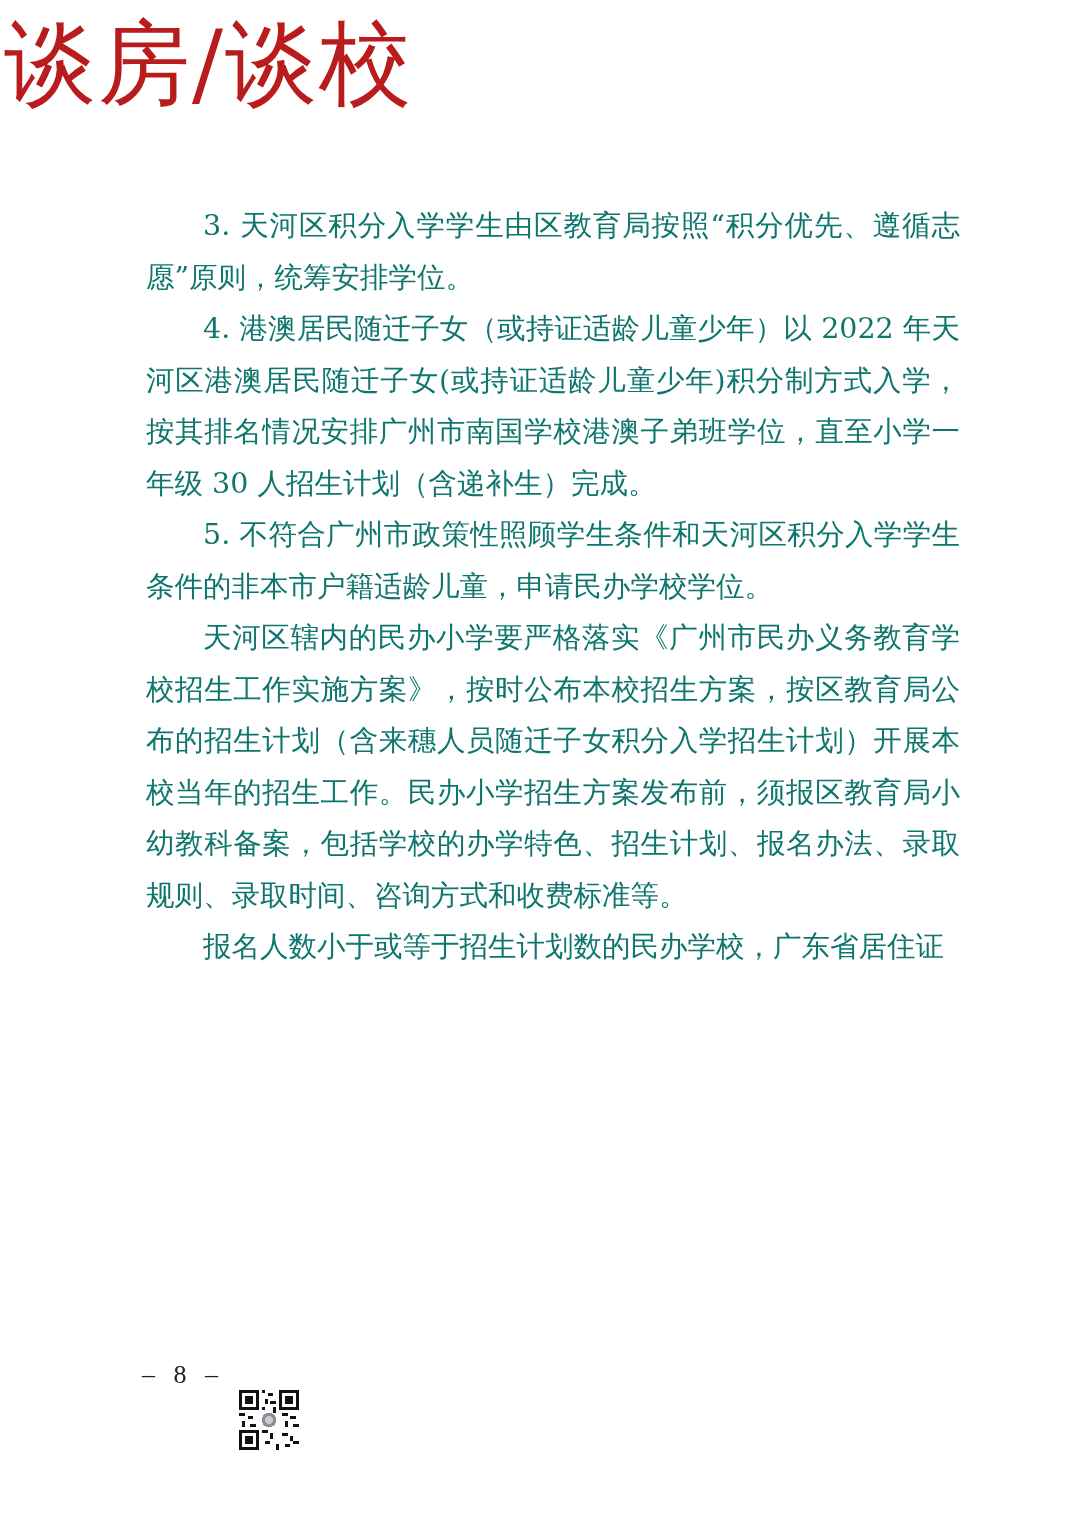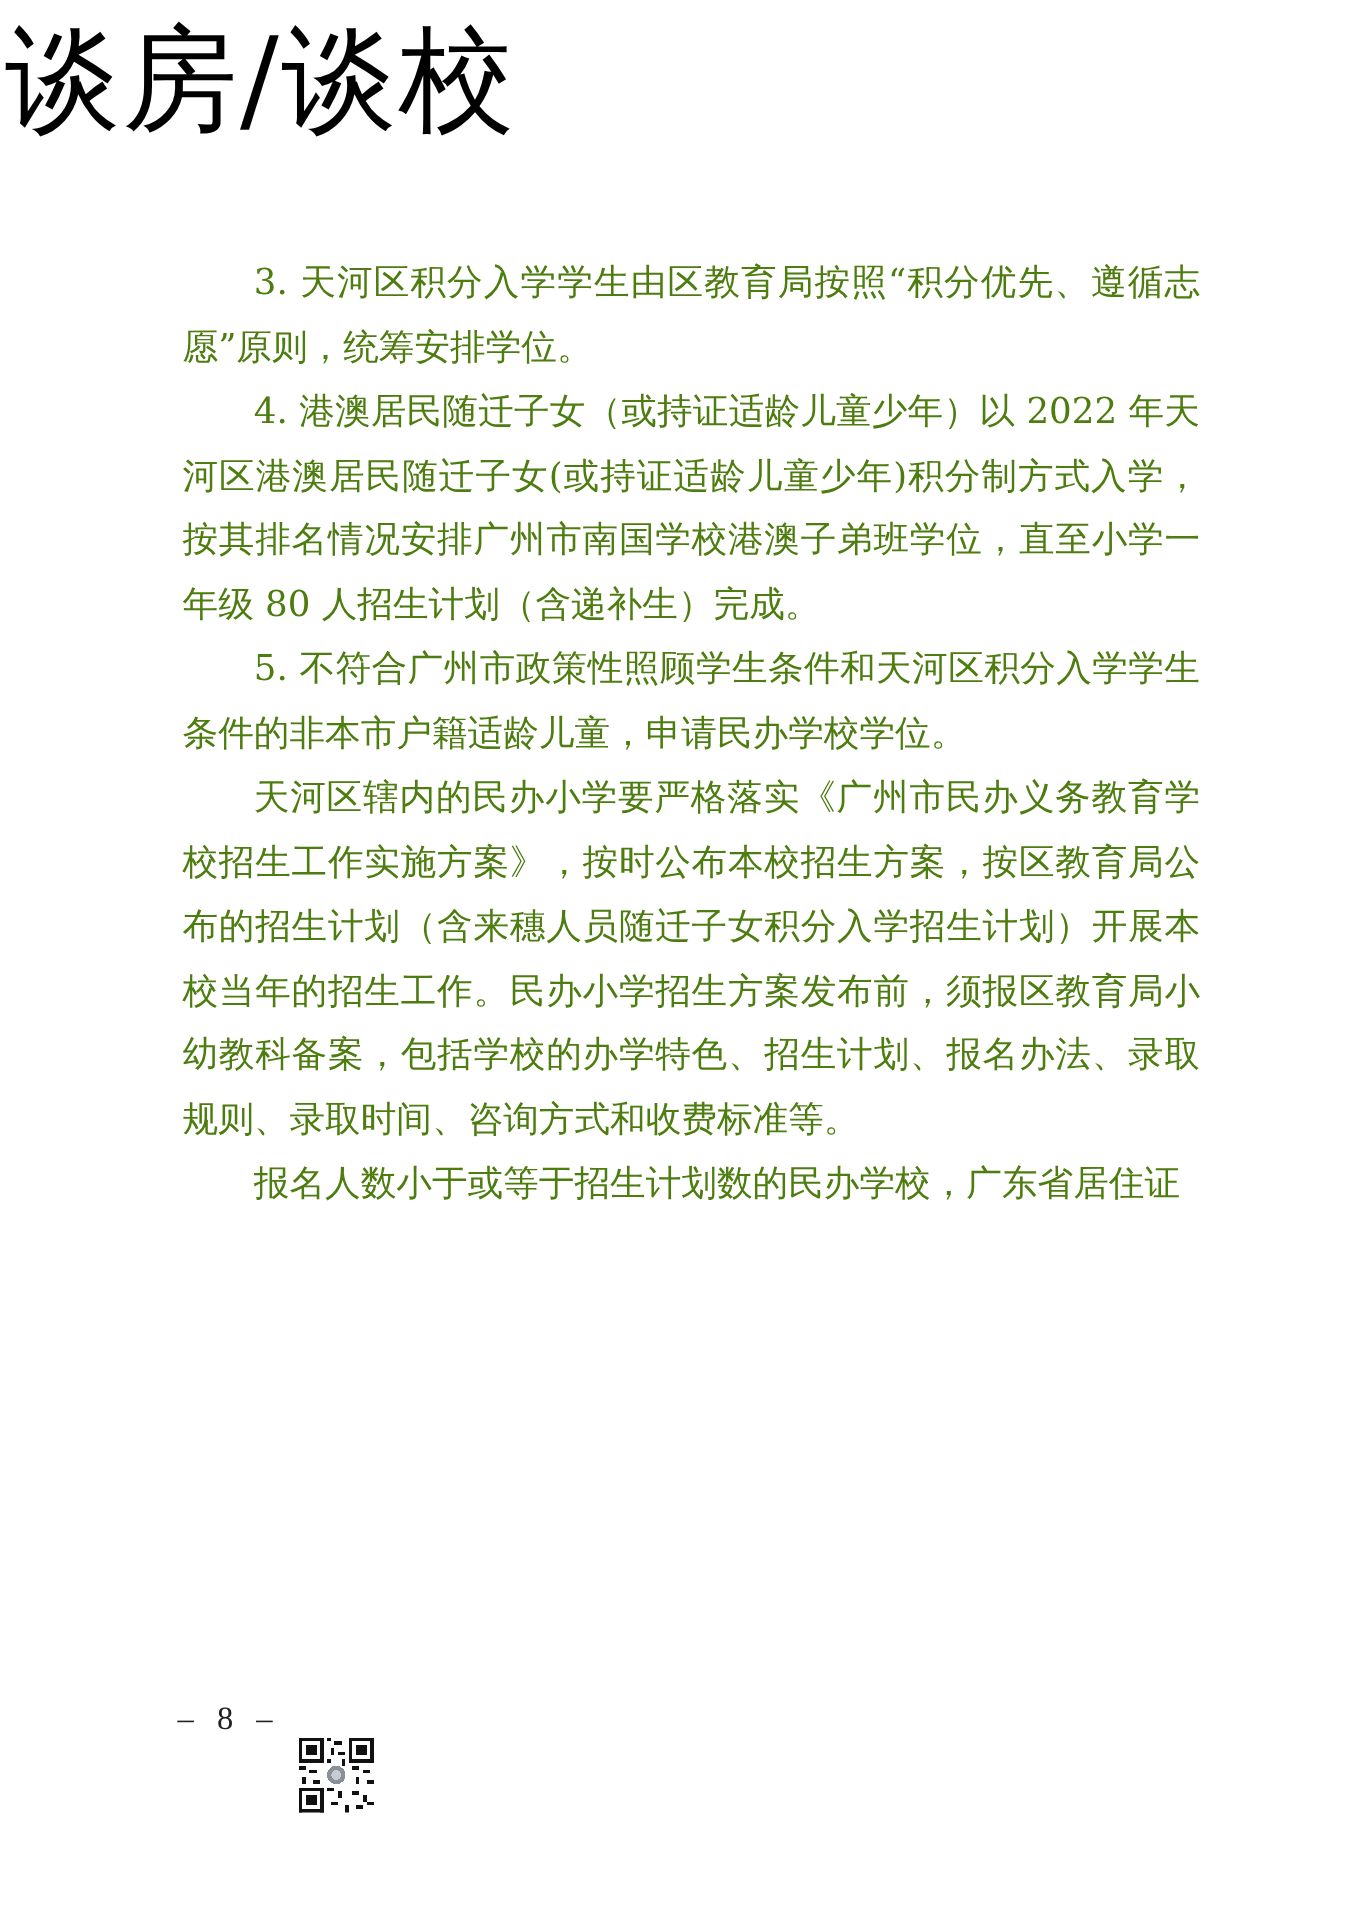--- a/index.html
+++ b/index.html
@@ -1,46 +1,46 @@
 <!DOCTYPE html>
 <html><head>
 <meta charset="utf-8">
 <style>
   html, body { margin: 0; padding: 0; background: #ffffff; }
   body { width: 1080px; height: 1527px; position: relative; overflow: hidden; }
   .watermark {
     position: absolute; left: 4px; top: 4px;
     font-family: "DejaVu Serif", serif;
-    font-size: 92px; color: #000000; letter-spacing: 2px; line-height: 120px;
+    font-size: 92px; color: #b91c1c; letter-spacing: 2px; line-height: 120px;
     white-space: nowrap;
   }
   .page {
     position: absolute; left: 146px; top: 200px; width: 814px;
     font-family: "DejaVu Serif", "Liberation Serif", serif;
-    color: #4d7c0f; font-size: 28.5px; line-height: 51.5px;
+    color: #0f766e; font-size: 28.5px; line-height: 51.5px;
     text-align: justify; text-justify: inter-character;
   }
   .para { margin: 0; text-indent: 2em; }
   .page-number {
     position: absolute; left: 142px; top: 1360px;
     font-family: "Liberation Serif", serif; font-size: 26px; color: #222;
     letter-spacing: 6px;
   }
   .qr {
     position: absolute; left: 238px; top: 1390px; width: 62px; height: 60px;
   }
 </style>
 </head>
 <body>
 
 <div class="watermark">谈房/谈校</div>
 
 <div class="page">
   <p class="para">3. 天河区积分入学学生由区教育局按照“积分优先、遵循志愿”原则，统筹安排学位。</p>
-  <p class="para">4. 港澳居民随迁子女（或持证适龄儿童少年）以 2022 年天河区港澳居民随迁子女(或持证适龄儿童少年)积分制方式入学，按其排名情况安排广州市南国学校港澳子弟班学位，直至小学一年级 80 人招生计划（含递补生）完成。</p>
+  <p class="para">4. 港澳居民随迁子女（或持证适龄儿童少年）以 2022 年天河区港澳居民随迁子女(或持证适龄儿童少年)积分制方式入学，按其排名情况安排广州市南国学校港澳子弟班学位，直至小学一年级 30 人招生计划（含递补生）完成。</p>
   <p class="para">5. 不符合广州市政策性照顾学生条件和天河区积分入学学生条件的非本市户籍适龄儿童，申请民办学校学位。</p>
   <p class="para">天河区辖内的民办小学要严格落实《广州市民办义务教育学校招生工作实施方案》，按时公布本校招生方案，按区教育局公布的招生计划（含来穗人员随迁子女积分入学招生计划）开展本校当年的招生工作。民办小学招生方案发布前，须报区教育局小幼教科备案，包括学校的办学特色、招生计划、报名办法、录取规则、录取时间、咨询方式和收费标准等。</p>
   <p class="para">报名人数小于或等于招生计划数的民办学校，广东省居住证</p>
 </div>
 
 <div class="page-number">– 8 –</div>
 
 <div class="qr">
   <svg width="62" height="60" viewBox="0 0 21 21" shape-rendering="crispEdges">
     <rect width="21" height="21" fill="#fff"></rect>

